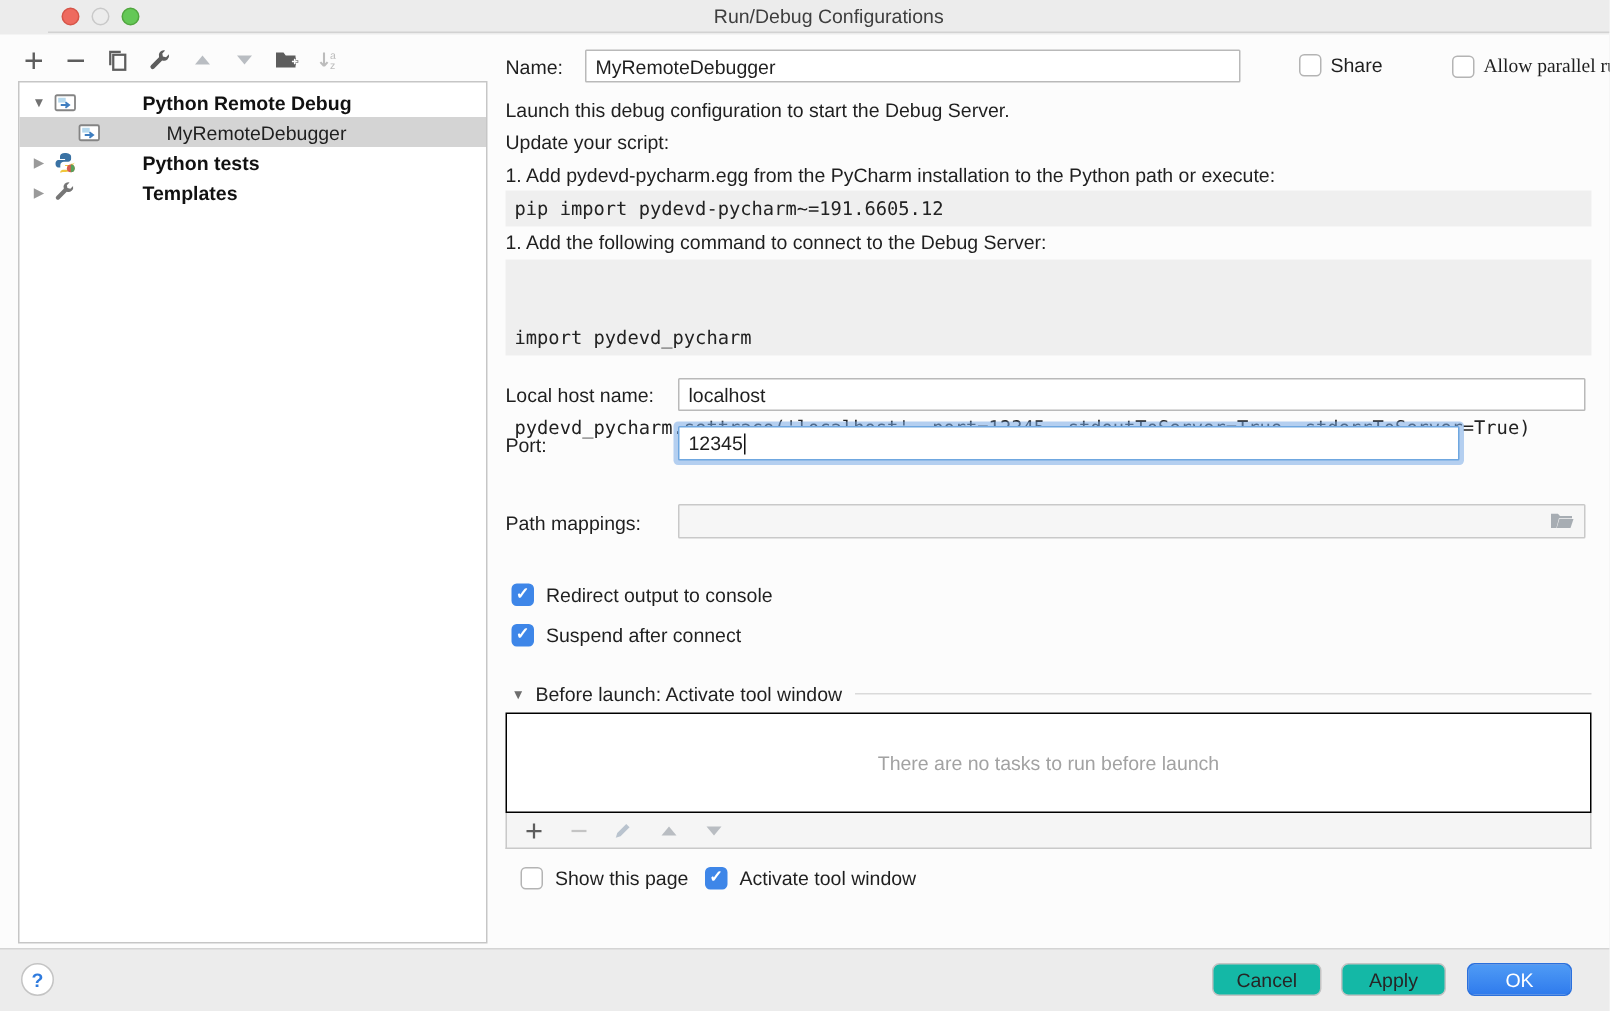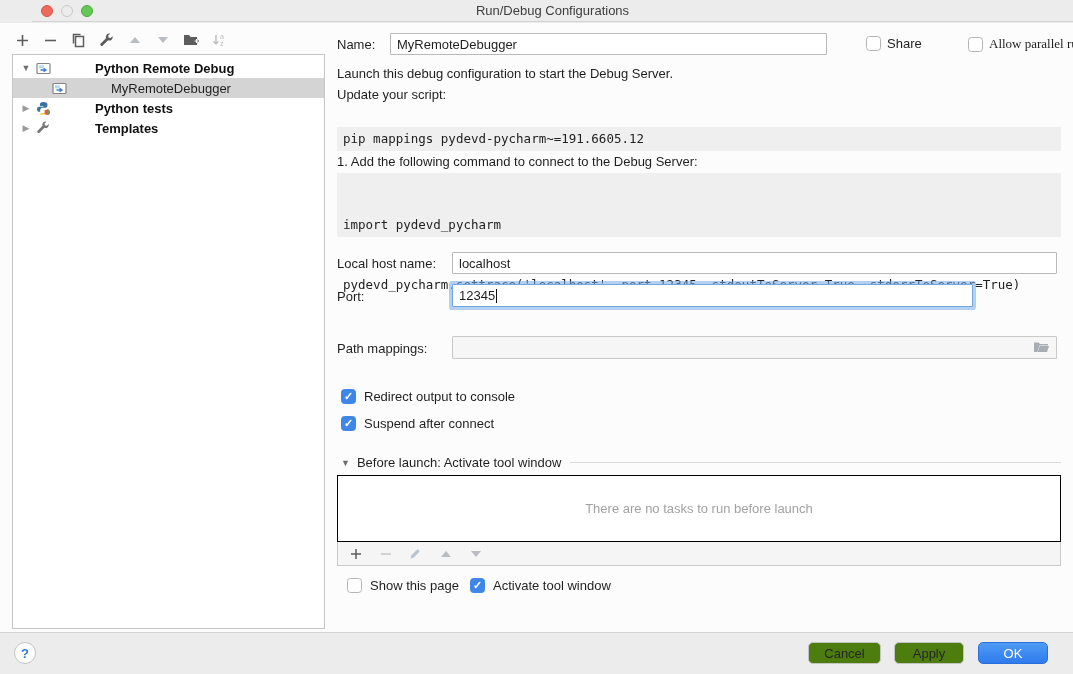--- a/index.html
+++ b/index.html
@@ -60,21 +60,21 @@
   .bl-header { position:absolute; left:341px; width:720px; display:flex; align-items:center; }
   .bl-header .twisty { font-size:9px; color:#6d6d6d; margin-right:7px; }
   .bl-header .rule { flex:1; border-top:1px solid #dadada; margin-left:9px; }
   .bl-box { position:absolute; left:337px; width:724px; height:67px; background:#ffffff; border:1px solid #000000; display:flex; align-items:center; justify-content:center; color:#a2a2a2; }
   .bl-toolbar { position:absolute; left:337px; width:724px; height:24px; background:#f5f5f5; border:1px solid #c9c9c9; border-top:none; display:flex; align-items:center; gap:13px; padding-left:9px; }
   .bl-toolbar .tbtn { font-size:14px; }
 
   
   .footer { position:absolute; left:0; top:632px; width:1073px; height:42px; background:#ececec; border-top:1px solid #d4d4d4; }
   .help-btn { position:absolute; left:14px; top:9px; width:22px; height:22px; border-radius:50%; background:#ffffff; border:1px solid #c4c4c4; color:#2f7bde; font-weight:bold; font-size:13px; display:flex; align-items:center; justify-content:center; }
-  .btn { position:absolute; top:9px; height:22px; border-radius:5px; background:#4d7c0f; border:1px solid #c3c3c3; font-size:13px; color:#262626; display:flex; align-items:center; justify-content:center; font-family:"Liberation Sans", sans-serif; }
+  .btn { position:absolute; top:9px; height:22px; border-radius:5px; background:#14b8a6; border:1px solid #c3c3c3; font-size:13px; color:#262626; display:flex; align-items:center; justify-content:center; font-family:"Liberation Sans", sans-serif; }
   .btn.primary { background:linear-gradient(#4f9bf5,#2f7bed); border:1px solid #2a70dd; color:#ffffff; }
 
   svg { display:block; }
 </style>
 </head>
 <body>
 
 <div class="window">
 
   <div class="titlebar">
@@ -187,21 +187,22 @@
       <span class="checkbox"></span>
       <span>Share</span>
     </div>
     <div class="name-row-cb" style="left:968px; top:13px;font-family:Liberation Serif, serif;">
       <span class="checkbox"></span>
       <span>Allow parallel run</span>
     </div>
 
     <div class="desc-line" style="top:43px;">Launch this debug configuration to start the Debug Server.</div>
     <div class="desc-line" style="top:64px;">Update your script:</div>
-    <div class="code-strip" style="top:104px; height:24px;">pip mappings pydevd-pycharm~=191.6605.12</div>
+    <div class="desc-line" style="top:86px;">1. Add pydevd-pycharm.egg from the PyCharm installation to the Python path or execute:</div>
+    <div class="code-strip" style="top:104px; height:24px;">pip import pydevd-pycharm~=191.6605.12</div>
     <div class="desc-line" style="top:131px;">1. Add the following command to connect to the Debug Server:</div>
     <div class="code-strip" style="top:150px; height:64px;">
       <div>import pydevd_pycharm</div>
       <div>pydevd_pycharm.settrace('localhost', port=12345, stdoutToServer=True, stderrToServer=True)</div>
     </div>
 
     <div class="rp-label" style="top:233px;">Local host name:</div>
     <div class="field" style="left:452px; top:229px; width:605px; height:22px;">
       <span>localhost</span>
     </div>

